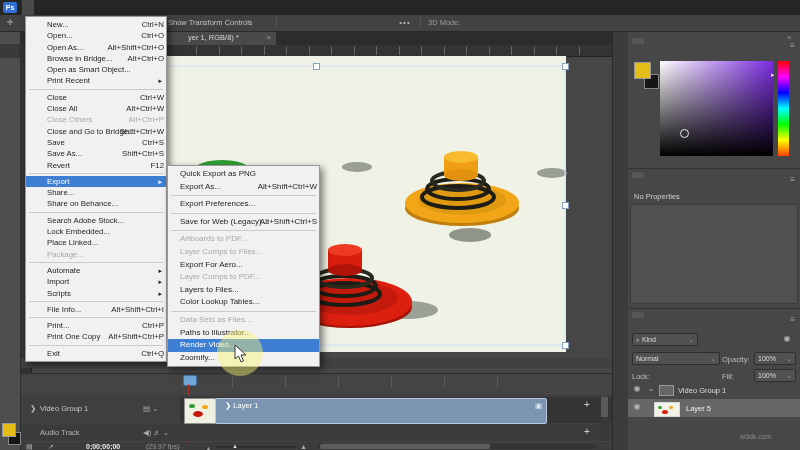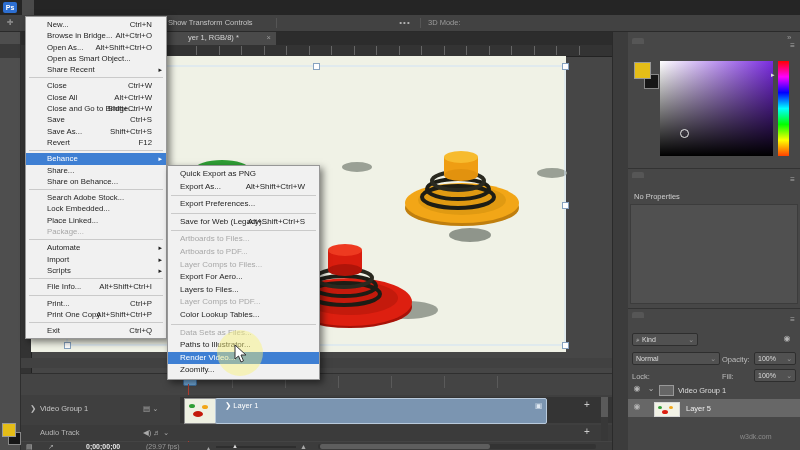--- a/index.html
+++ b/index.html
@@ -84,21 +84,21 @@
   #hscroll{position:absolute;left:298px;top:2px;width:278px;height:5px;background:#333;border-radius:2px}
   #hthumb{position:absolute;left:2px;top:0;width:170px;height:5px;background:#5e5e5e;border-radius:2px}
   .plusbtn{position:absolute;left:564px;font-size:10px;color:#ccc}
   #vscroll{position:absolute;left:581px;top:23px;width:7px;height:44px;background:#383838}
   #vthumb{position:absolute;left:0;top:0;width:7px;height:20px;background:#5a5a5a}
   
   .menu{position:absolute;background:#f1f1f1;border:1px solid #979797;box-shadow:3px 3px 7px rgba(0,0,0,.5);padding:2px 0;box-sizing:border-box}
   #filemenu{left:25px;top:16px;width:142px;z-index:50}
   #exportmenu{left:167px;top:165px;width:153px;z-index:51}
   .mi{position:relative;height:11.3px;line-height:11.3px;padding:0 6px 0 21px;font-size:7.8px;color:#1e1e1e;white-space:nowrap}
-  .mi .sc{position:absolute;right:14px;top:0}
+  .mi .sc{position:absolute;right:2px;top:0}
   .mi .arr{position:absolute;right:4px;top:0;font-size:7px}
   .mi.hl{background:#3e7fd3;color:#fff}
   .mi.dis{color:#a8a8a8}
   .msep{height:1px;background:#cacaca;margin:2px 3px}
   #exportmenu .mi{height:12.6px;line-height:12.6px;font-size:8px;padding-left:12px}
   
   #cursorhl{position:absolute;left:217px;top:330px;width:46px;height:46px;border-radius:50%;
             background:rgba(250,243,120,.45);z-index:55;pointer-events:none}
   #cursor{position:absolute;left:234px;top:345px;z-index:60;pointer-events:none}
 </style>
@@ -443,50 +443,60 @@
     </div>
   </div>
 
   <div id="filemenu" class="menu">
       <div class="mi">
     <span class="lab">New...</span>
     <span class="sc">Ctrl+N</span>
     <span class="arr"></span>
   </div>
       <div class="mi">
+    <span class="lab">Open...</span>
+    <span class="sc">Ctrl+O</span>
+    <span class="arr"></span>
+  </div>
+      <div class="mi">
+    <span class="lab">Open As...</span>
+    <span class="sc">Alt+Shift+Ctrl+O</span>
+    <span class="arr"></span>
+  </div>
+      <div class="mi">
     <span class="lab">Browse in Bridge...</span>
     <span class="sc">Alt+Ctrl+O</span>
     <span class="arr"></span>
   </div>
       <div class="mi">
-    <span class="lab">Open As...</span>
-    <span class="sc">Alt+Shift+Ctrl+O</span>
-    <span class="arr"></span>
-  </div>
-      <div class="mi">
     <span class="lab">Open as Smart Object...</span>
     <span class="sc"></span>
     <span class="arr"></span>
   </div>
       <div class="mi">
-    <span class="lab">Share Recent</span>
+    <span class="lab">Print Recent</span>
     <span class="sc"></span>
     <span class="arr">▸</span>
   </div>
       <div class="msep"></div>
       <div class="mi">
     <span class="lab">Close</span>
     <span class="sc">Ctrl+W</span>
     <span class="arr"></span>
   </div>
       <div class="mi">
     <span class="lab">Close All</span>
     <span class="sc">Alt+Ctrl+W</span>
     <span class="arr"></span>
   </div>
+      <div class="mi dis">
+    <span class="lab">Close Others</span>
+    <span class="sc">Alt+Ctrl+P</span>
+    <span class="arr"></span>
+  </div>
       <div class="mi">
     <span class="lab">Close and Go to Bridge...</span>
     <span class="sc">Shift+Ctrl+W</span>
     <span class="arr"></span>
   </div>
       <div class="mi">
     <span class="lab">Save</span>
     <span class="sc">Ctrl+S</span>
     <span class="arr"></span>
   </div>
@@ -495,21 +505,21 @@
     <span class="sc">Shift+Ctrl+S</span>
     <span class="arr"></span>
   </div>
       <div class="mi">
     <span class="lab">Revert</span>
     <span class="sc">F12</span>
     <span class="arr"></span>
   </div>
       <div class="msep"></div>
       <div class="mi hl">
-    <span class="lab">Behance</span>
+    <span class="lab">Export</span>
     <span class="sc"></span>
     <span class="arr">▸</span>
   </div>
       <div class="mi">
     <span class="lab">Share...</span>
     <span class="sc"></span>
     <span class="arr"></span>
   </div>
       <div class="mi">
     <span class="lab">Share on Behance...</span>
@@ -596,46 +606,41 @@
     <span class="arr"></span>
   </div>
       <div class="msep"></div>
       <div class="mi">
     <span class="lab">Save for Web (Legacy)...</span>
     <span class="sc">Alt+Shift+Ctrl+S</span>
     <span class="arr"></span>
   </div>
       <div class="msep"></div>
       <div class="mi dis">
-    <span class="lab">Artboards to Files...</span>
-    <span class="sc"></span>
-    <span class="arr"></span>
-  </div>
-      <div class="mi dis">
     <span class="lab">Artboards to PDF...</span>
     <span class="sc"></span>
     <span class="arr"></span>
   </div>
       <div class="mi dis">
     <span class="lab">Layer Comps to Files...</span>
     <span class="sc"></span>
     <span class="arr"></span>
   </div>
       <div class="mi">
     <span class="lab">Export For Aero...</span>
     <span class="sc"></span>
     <span class="arr"></span>
   </div>
-      <div class="mi">
-    <span class="lab">Layers to Files...</span>
-    <span class="sc"></span>
-    <span class="arr"></span>
-  </div>
       <div class="mi dis">
     <span class="lab">Layer Comps to PDF...</span>
+    <span class="sc"></span>
+    <span class="arr"></span>
+  </div>
+      <div class="mi">
+    <span class="lab">Layers to Files...</span>
     <span class="sc"></span>
     <span class="arr"></span>
   </div>
       <div class="mi">
     <span class="lab">Color Lookup Tables...</span>
     <span class="sc"></span>
     <span class="arr"></span>
   </div>
       <div class="msep"></div>
       <div class="mi dis">

